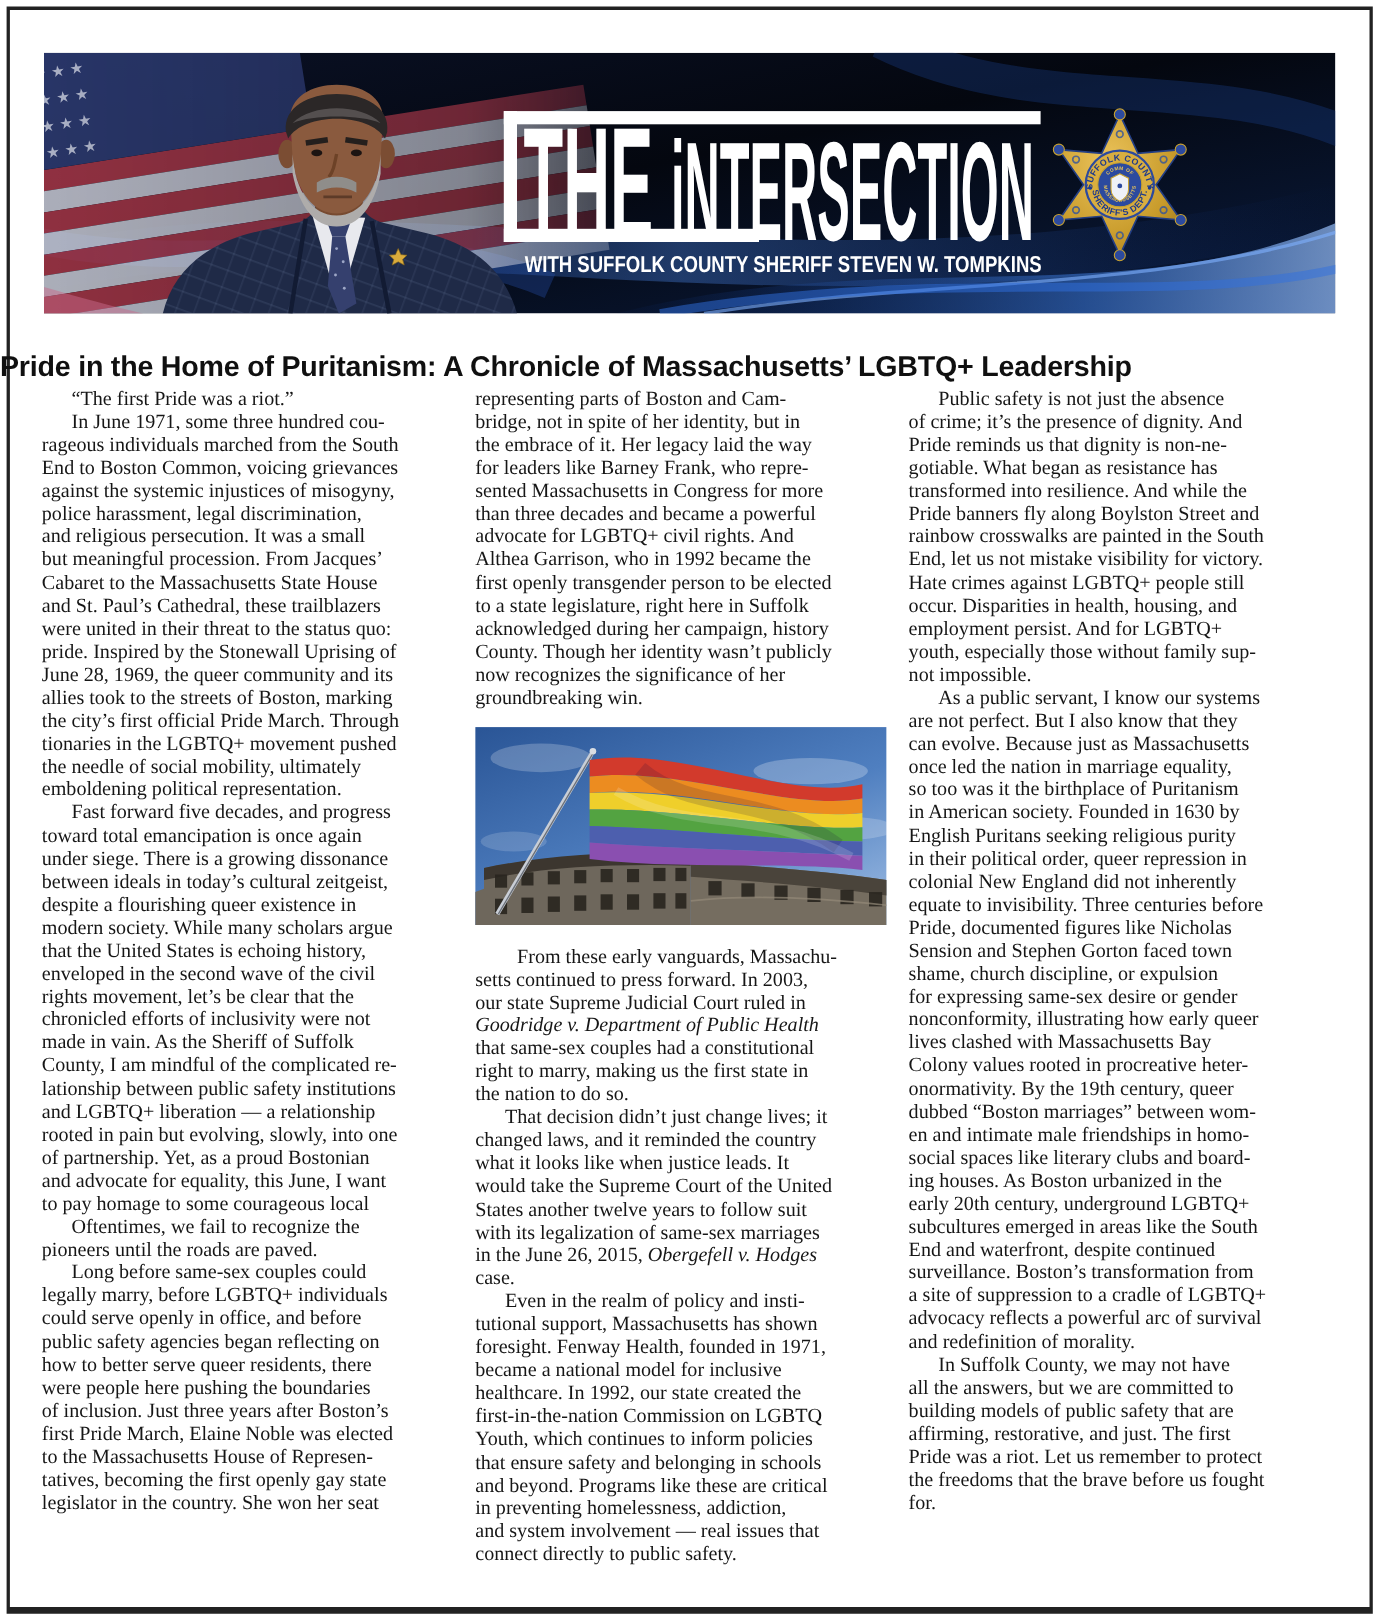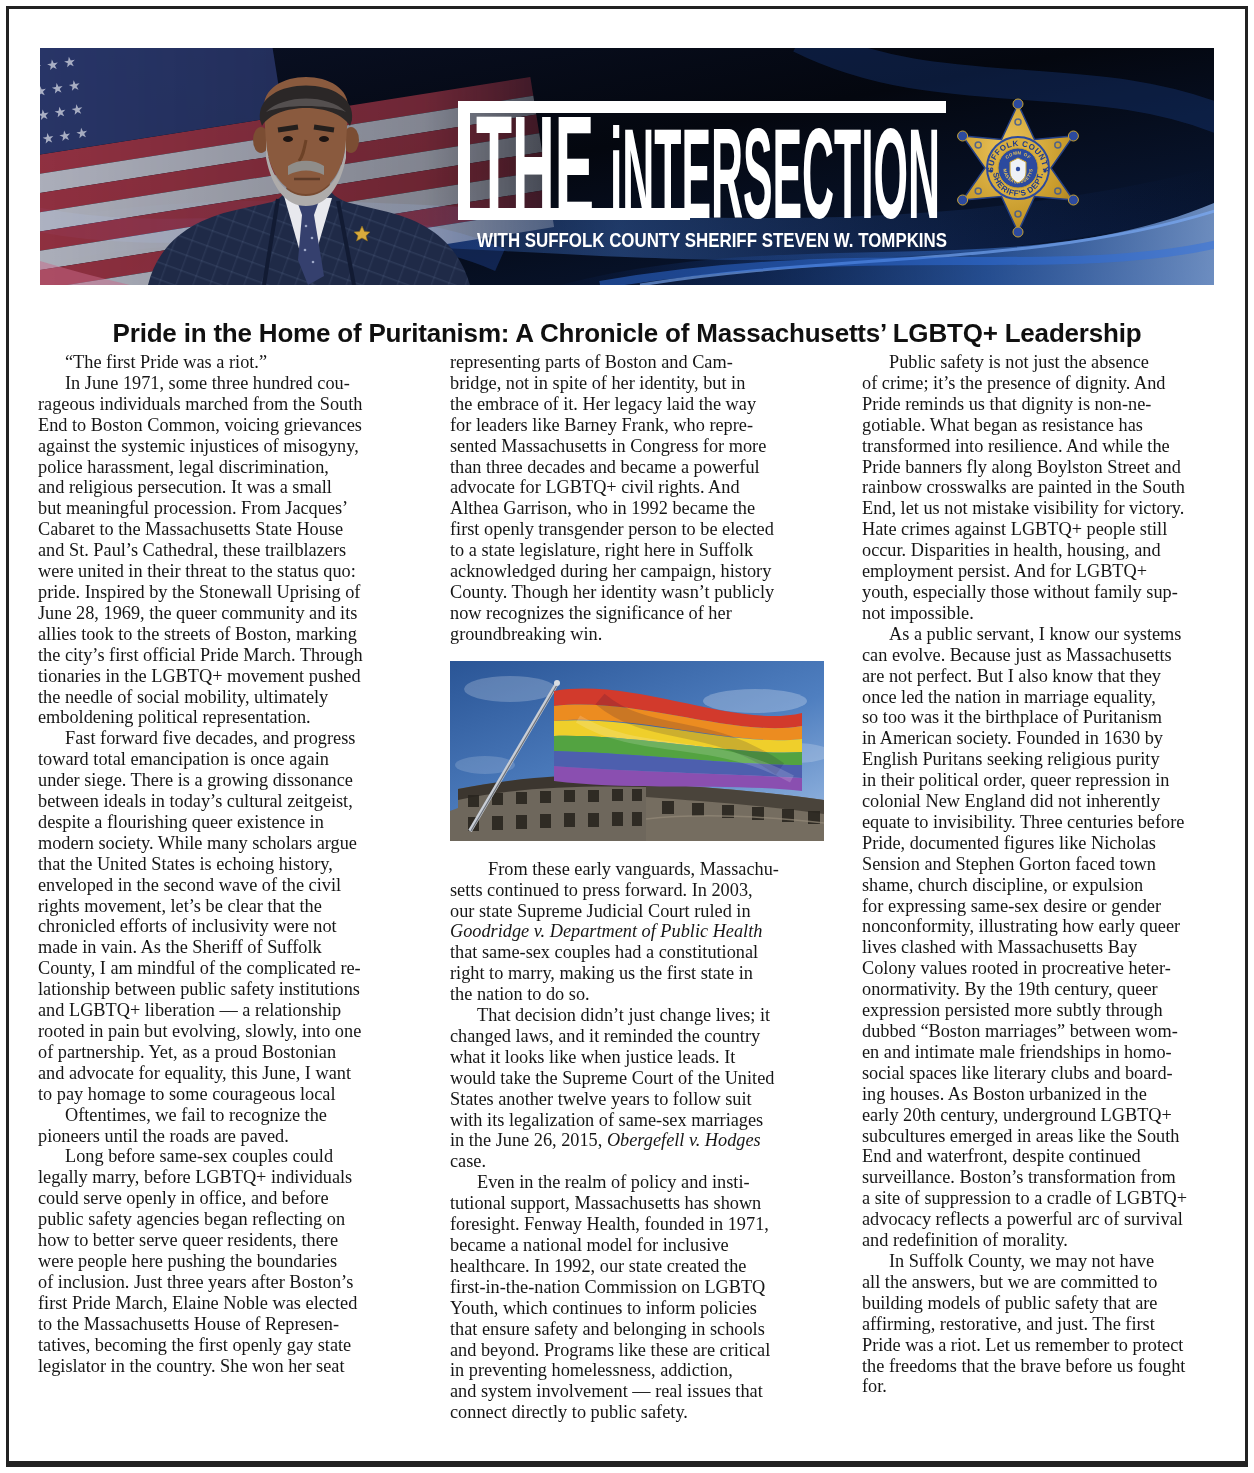--- a/index.html
+++ b/index.html
@@ -7,25 +7,25 @@
     width:1254px;height:1473px;position:relative;background:#ffffff;
     font-family:"Liberation Serif",serif;overflow:hidden;
   }
   .frame{
     position:absolute;left:6px;top:6px;right:6px;bottom:6px;
     border:3px solid #222222;border-bottom-width:6px;pointer-events:none;
   }
   .banner{position:absolute;left:40px;top:48px;width:1174px;height:237px;}
   .banner svg{display:block;width:1174px;height:237px;}
   .headline{
-    position:absolute;left:0;top:301px;width:100%;text-align:center;
+    position:absolute;left:0;top:301px;width:100%;
     font-family:"Liberation Sans",sans-serif;font-weight:bold;
     font-size:26px;letter-spacing:-0.2px;color:#101010;white-space:nowrap;
   }
-  .cols{position:absolute;left:38px;top:352px;width:1178px;display:flex;gap:34px;}
+  .cols{position:absolute;left:38px;top:352px;width:1178px;display:flex;gap:16px;}
   .col{width:378px;flex:0 0 378px;font-size:18.3px;line-height:20.9px;color:#161616;}
   .line{white-space:nowrap;}
   .line.indent{padding-left:27px;}
   .line.indent-lg{padding-left:38px;}
   figure.flag-photo{margin:16px 0 18px 0;padding:0;width:374px;height:180px;}
   figure.flag-photo svg{display:block;width:374px;height:180px;}
   i{font-style:italic;}
 </style>
 </head>
 <body>
@@ -354,38 +354,37 @@
       <div class="line">transformed into resilience. And while the</div>
       <div class="line">Pride banners fly along Boylston Street and</div>
       <div class="line">rainbow crosswalks are painted in the South</div>
       <div class="line">End, let us not mistake visibility for victory.</div>
       <div class="line">Hate crimes against LGBTQ+ people still</div>
       <div class="line">occur. Disparities in health, housing, and</div>
       <div class="line">employment persist. And for LGBTQ+</div>
       <div class="line">youth, especially those without family sup-</div>
       <div class="line">not impossible.</div>
       <div class="line indent">As a public servant, I know our systems</div>
+      <div class="line">are not perfect. But I also know that they</div>
       <div class="line">can evolve. Because just as Massachusetts</div>
-      <div class="line">are not perfect. But I also know that they</div>
       <div class="line">once led the nation in marriage equality,</div>
       <div class="line">so too was it the birthplace of Puritanism</div>
       <div class="line">in American society. Founded in 1630 by</div>
       <div class="line">English Puritans seeking religious purity</div>
       <div class="line">in their political order, queer repression in</div>
       <div class="line">colonial New England did not inherently</div>
       <div class="line">equate to invisibility. Three centuries before</div>
       <div class="line">Pride, documented figures like Nicholas</div>
       <div class="line">Sension and Stephen Gorton faced town</div>
       <div class="line">shame, church discipline, or expulsion</div>
       <div class="line">for expressing same-sex desire or gender</div>
       <div class="line">nonconformity, illustrating how early queer</div>
       <div class="line">lives clashed with Massachusetts Bay</div>
       <div class="line">Colony values rooted in procreative heter-</div>
       <div class="line">onormativity. By the 19th century, queer</div>
-      <div class="line">expression persisted more subtly through</div>
       <div class="line">dubbed “Boston marriages” between wom-</div>
       <div class="line">en and intimate male friendships in homo-</div>
       <div class="line">social spaces like literary clubs and board-</div>
       <div class="line">ing houses. As Boston urbanized in the</div>
       <div class="line">early 20th century, underground LGBTQ+</div>
       <div class="line">subcultures emerged in areas like the South</div>
       <div class="line">End and waterfront, despite continued</div>
       <div class="line">surveillance. Boston’s transformation from</div>
       <div class="line">a site of suppression to a cradle of LGBTQ+</div>
       <div class="line">advocacy reflects a powerful arc of survival</div>

